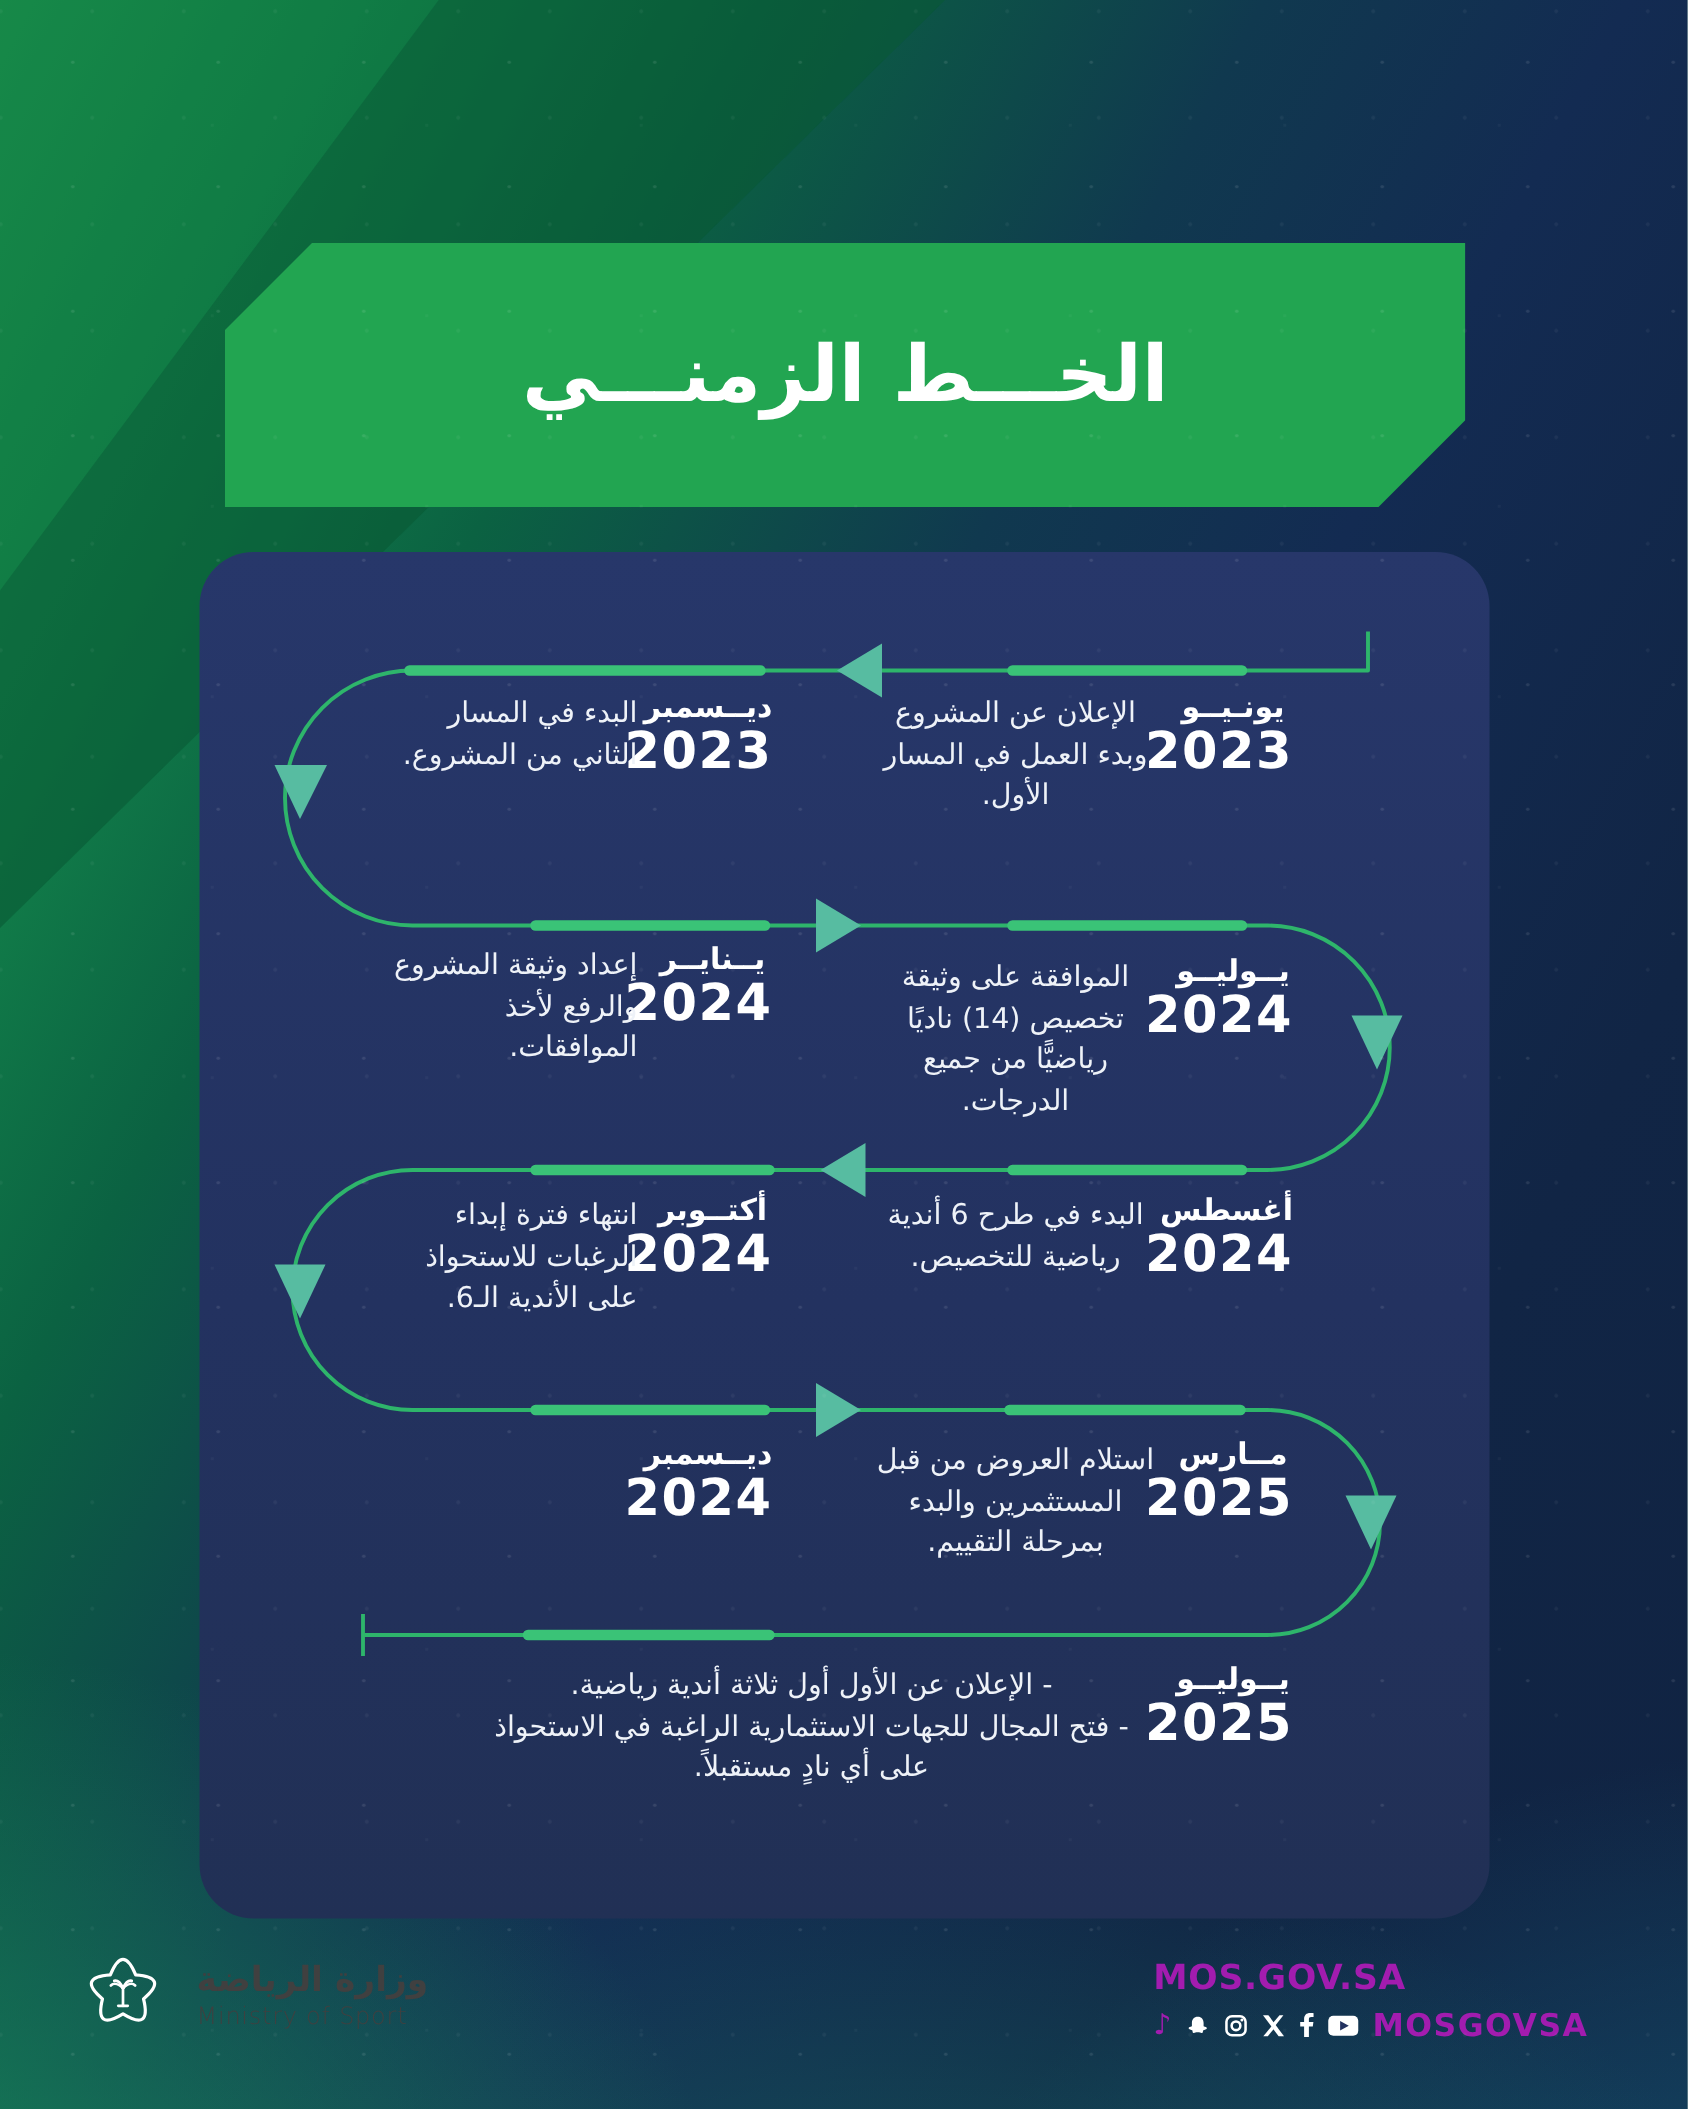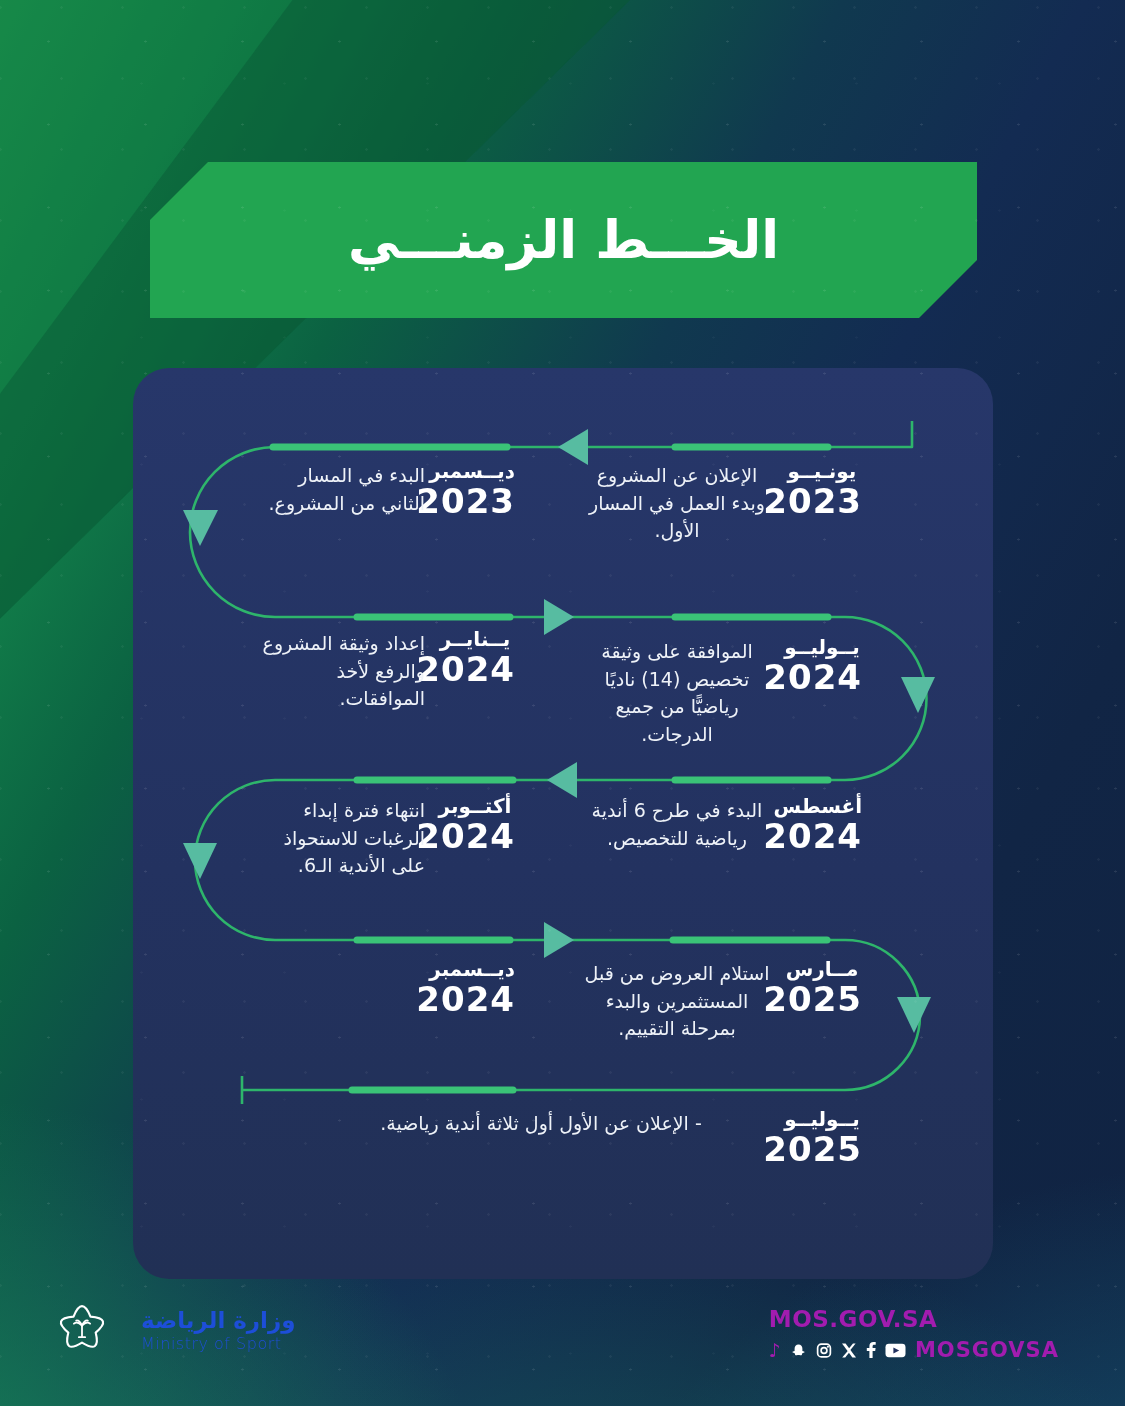--- a/index.html
+++ b/index.html
@@ -24,21 +24,21 @@
     background-image:
       radial-gradient(rgba(255,255,255,.20) 1px, transparent 1.4px),
       radial-gradient(rgba(255,255,255,.10) 1px, transparent 1.4px),
       radial-gradient(rgba(255,255,255,.07) 1px, transparent 1.4px);
     background-size:97px 83px, 61px 71px, 143px 127px;
     background-position:0 0, 31px 43px, 70px 20px;
   }
 
   
   .banner{
-    position:absolute; left:150px; top:162px; width:827px; height:156px; z-index:3;
+    position:absolute; left:150px; top:162px; width:827px; height:176px; z-index:3;
     background:#22a551;
     clip-path:polygon(58px 0, 100% 0, 100% calc(100% - 58px), calc(100% - 58px) 100%, 0 100%, 0 58px);
     display:flex; flex-direction:column; align-items:center; justify-content:center; gap:7px;
     direction:rtl; color:#fff; text-align:center;
   }
   .banner .t1{ font-size:52px; font-weight:bold; line-height:1; }
   .banner .t2{ font-size:29px; font-weight:bold; line-height:1.1; }
 
   
   .panel{
@@ -64,21 +64,21 @@
   .e4{ top:795px; right:263px; }
   .e5{ top:795px; right:610px; }
   .e6{ top:958px; right:610px; }
   .e7{ top:958px; right:263px; }
   .e8{ top:1108px; right:263px; }
   .e8 .desc{ width:462px; }
 
   
   .footer-left{
     position:absolute; left:55px; top:1300px; z-index:4;
-    display:flex; align-items:center; gap:32px; color:#1d4ed8;
+    display:flex; align-items:center; gap:22px; color:#404040;
   }
   .ministry-text .ar{ font-size:23px; font-weight:bold; direction:rtl; text-align:left; line-height:1.2; }
   .ministry-text .en{ font-size:16px; font-weight:300; letter-spacing:.5px; opacity:.95; }
   .footer-right{
     position:absolute; right:64px; top:1306px; z-index:4; color:#a21caf;
   }
   .footer-right .site{ font-size:23px; font-weight:bold; letter-spacing:.5px; }
   .social-row{ display:flex; align-items:center; gap:9px; margin-top:6px; }
   .social-row svg{ display:block; }
   .handle{ font-size:21px; font-weight:bold; letter-spacing:1px; margin-right:2px; }
@@ -192,20 +192,21 @@
   <div class="desc">استلام العروض من قبل المستثمرين والبدء بمرحلة التقييم.</div>
 </div>
 
 <div class="entry e-r e8">
   <div class="date">
     <div class="month">يــوليــو</div>
     <div class="year">2025</div>
   </div>
   <div class="desc">
     <div>- الإعلان عن الأول أول ثلاثة أندية رياضية.</div>
+    <div>- فتح المجال للجهات الاستثمارية الراغبة في الاستحواذ على أي نادٍ مستقبلاً.</div>
   </div>
 </div>
 
 <div class="footer-left">
   <svg width="54" height="60" viewBox="0 0 60 64">
     <path d="M 20.6 17.1 Q 30 -6 39.4 17.1 Q 64.2 18.9 45.2 34.9 Q 51.2 59.1 30 46 Q 8.8 59.1 14.8 34.9 Q -4.2 18.9 20.6 17.1 Z" fill="none" stroke="#ffffff" stroke-width="2.4" stroke-linejoin="round"></path>
     <g stroke="#ffffff" stroke-width="2" fill="none" stroke-linecap="round">
       <path d="M30 40 L30 27"></path>
       <path d="M30 27 C26.5 23.5 23 23 21 25"></path>
       <path d="M30 27 C33.5 23.5 37 23 39 25"></path>

